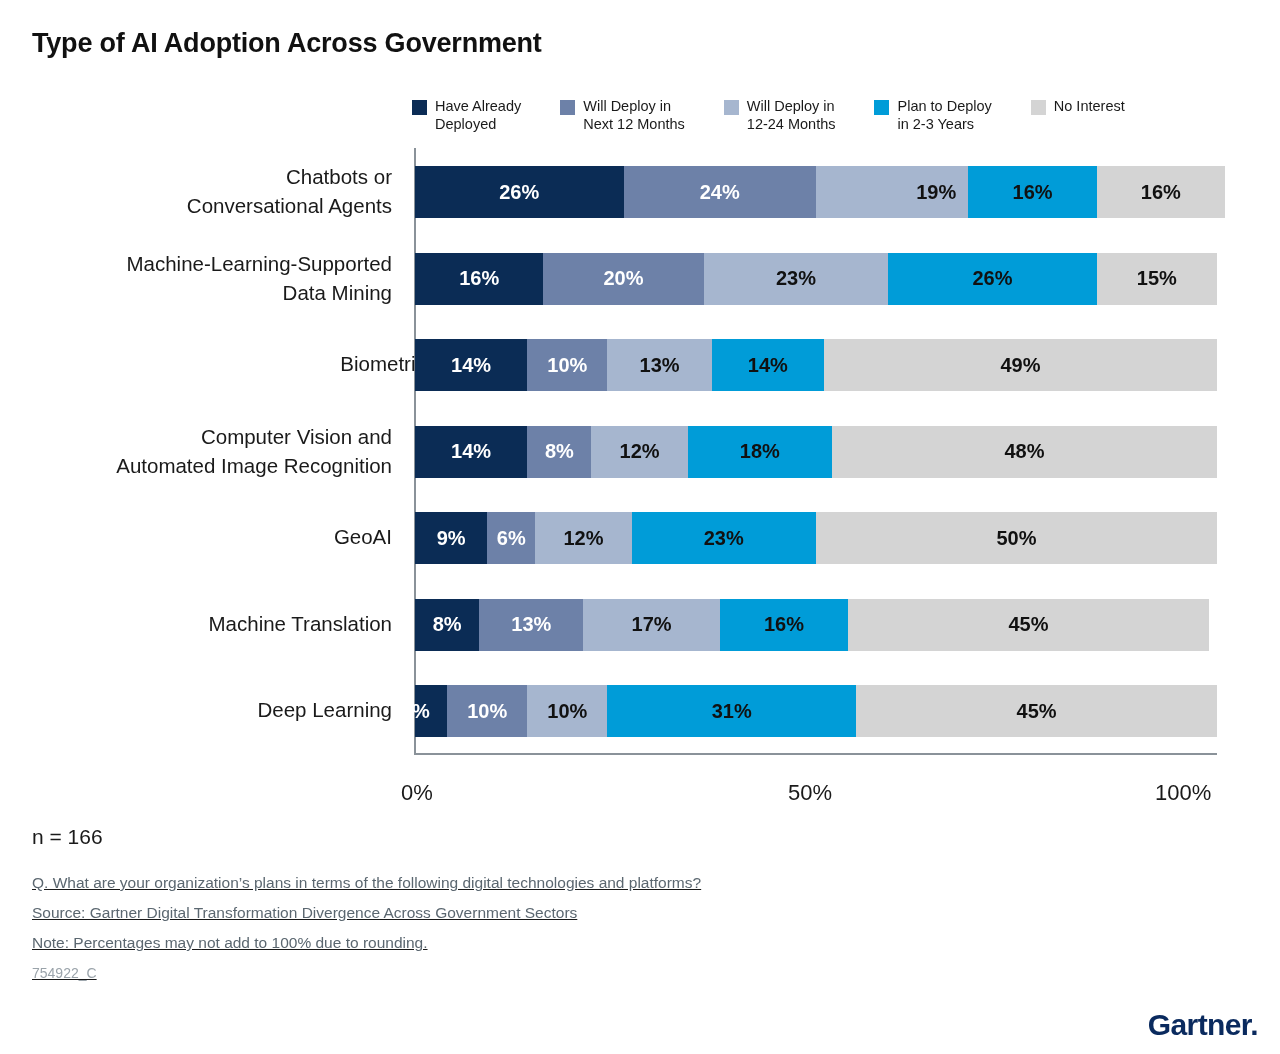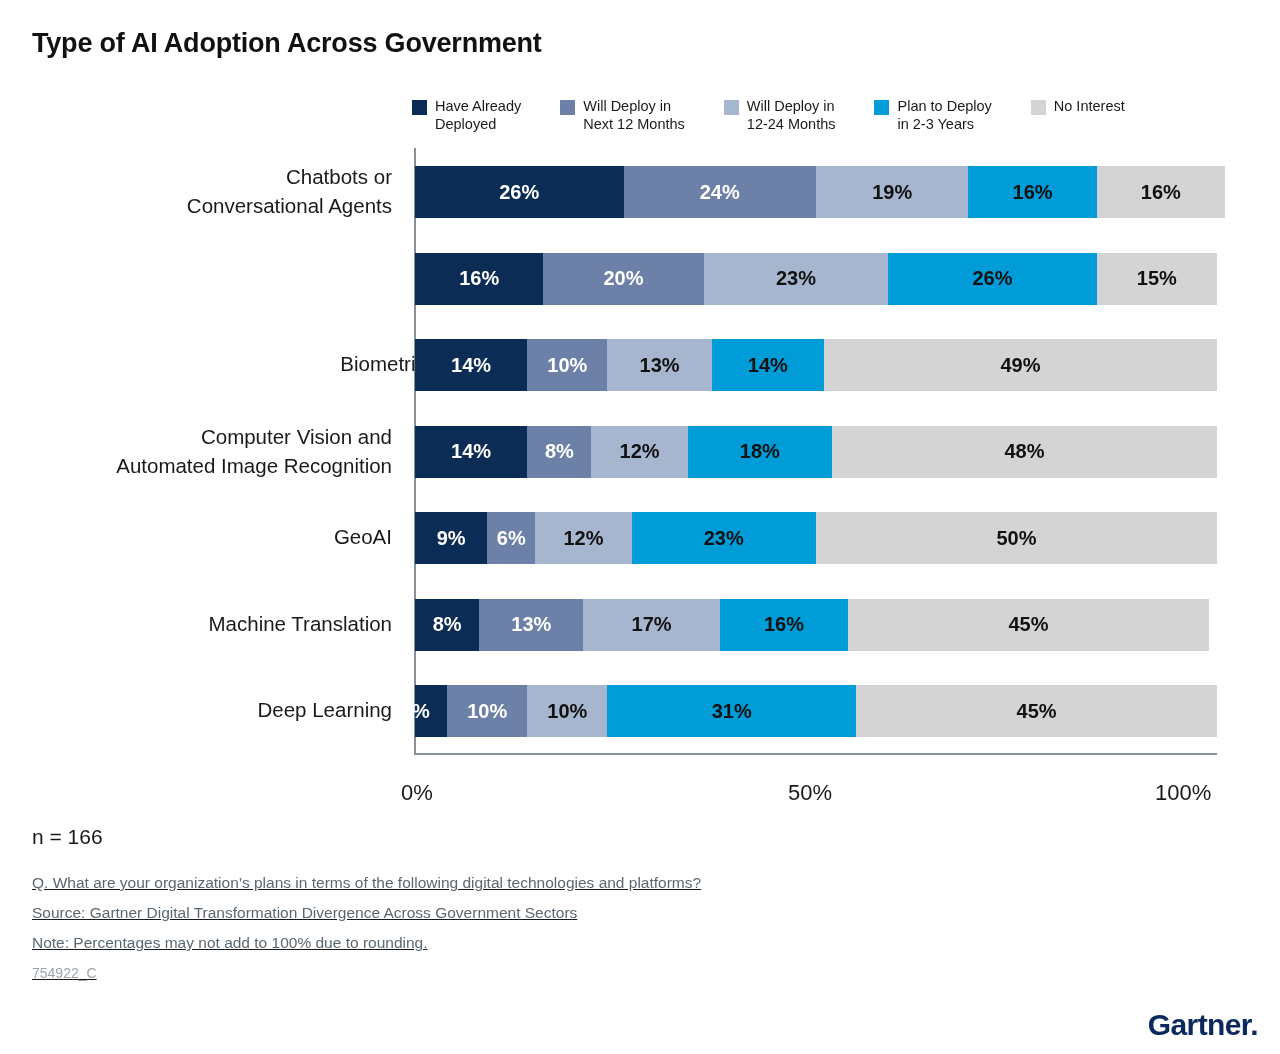--- a/index.html
+++ b/index.html
@@ -220,32 +220,34 @@
       <div class="row" style="top: 18px;">
         <div class="row-label two-line">Chatbots or
 Conversational Agents</div>
         <div class="bars">
           <div class="seg" style="left: 0px; width: 208.52px; background: rgb(11, 44, 85);">
             <span class="seg-label light">26%</span>
           </div>
           <div class="seg" style="left: 208.52px; width: 192.48px; background: rgb(109, 129, 168);">
             <span class="seg-label light">24%</span>
           </div>
-          <div class="seg" style="left: 401px; width: 152.38px; background: rgb(166, 182, 207);">
+          <div class="seg" style="left: 401px; width: 152.38px; background: rgb(166, 182, 207); padding-left: 44px;">
             <span class="seg-label dark">19%</span>
           </div>
           <div class="seg" style="left: 553.38px; width: 128.32px; background: rgb(0, 156, 216);">
             <span class="seg-label dark">16%</span>
           </div>
           <div class="seg" style="left: 681.7px; width: 128.32px; background: rgb(212, 212, 212);">
             <span class="seg-label dark">16%</span>
           </div>
         </div>
       </div>
       <div class="row" style="top: 104.5px;">
+        <div class="row-label two-line">Machine-Learning-Supported
+Data Mining</div>
         <div class="bars">
           <div class="seg" style="left: 0px; width: 128.32px; background: rgb(11, 44, 85);">
             <span class="seg-label light">16%</span>
           </div>
           <div class="seg" style="left: 128.32px; width: 160.4px; background: rgb(109, 129, 168);">
             <span class="seg-label light">20%</span>
           </div>
           <div class="seg" style="left: 288.72px; width: 184.46px; background: rgb(166, 182, 207);">
             <span class="seg-label dark">23%</span>
           </div>

